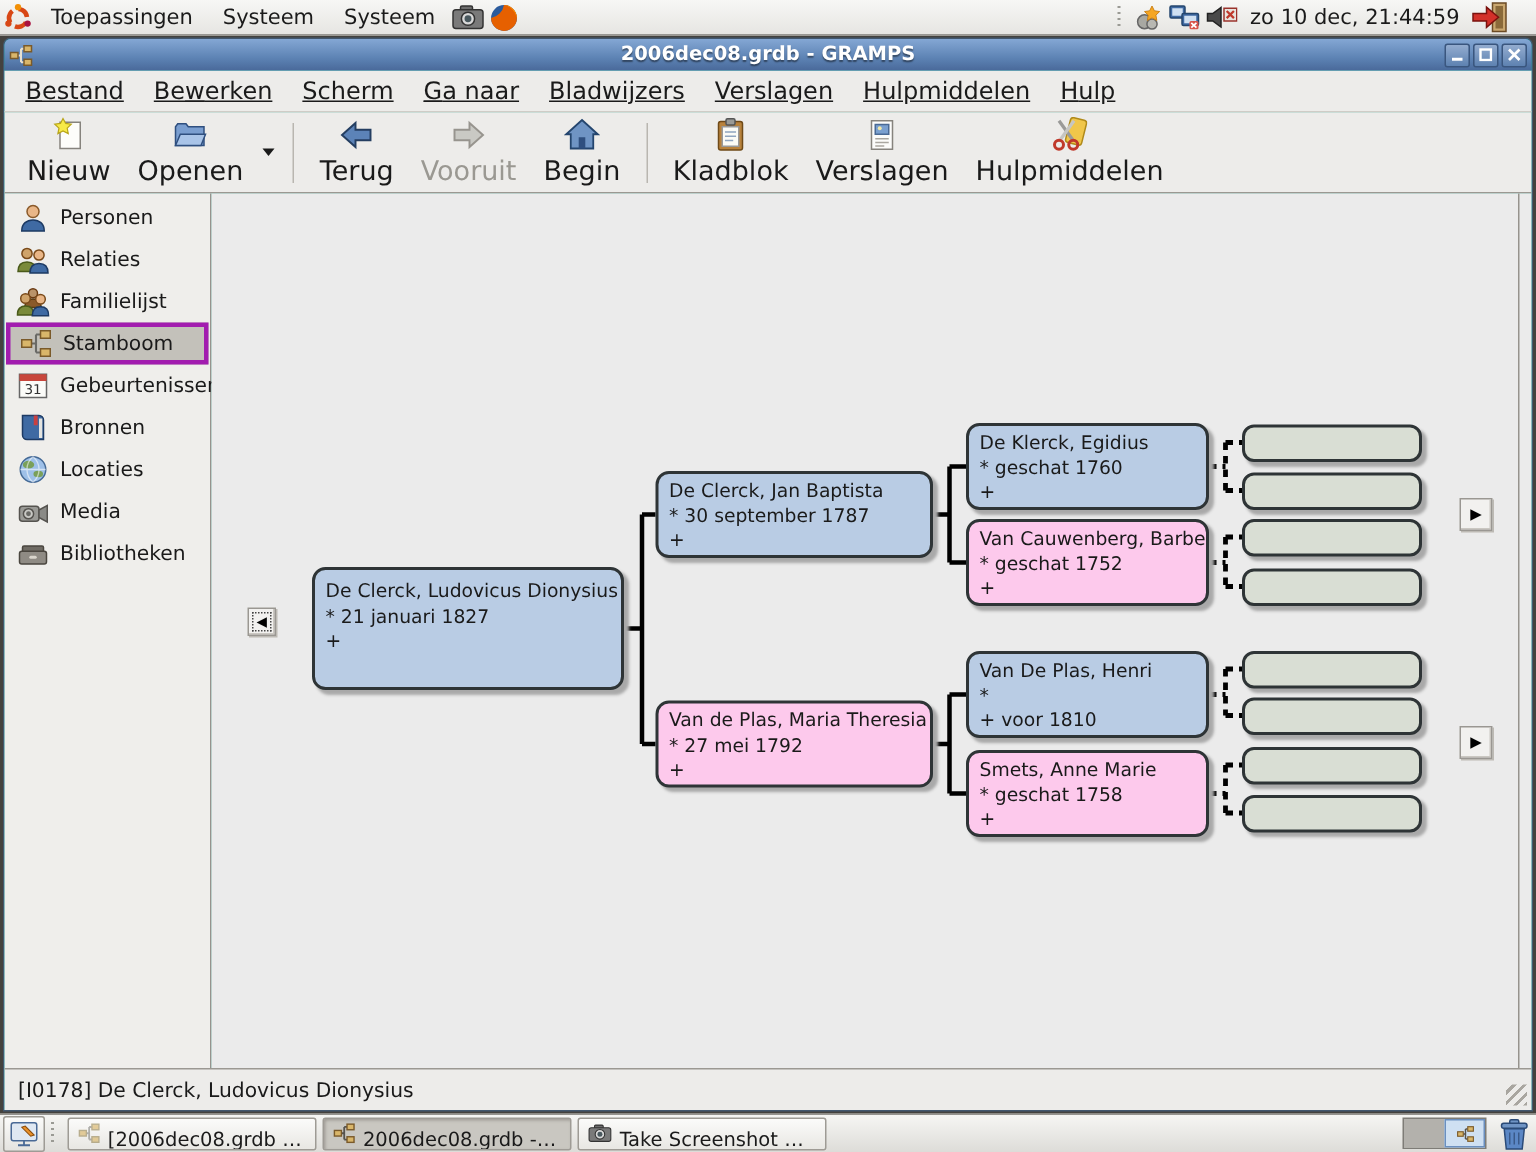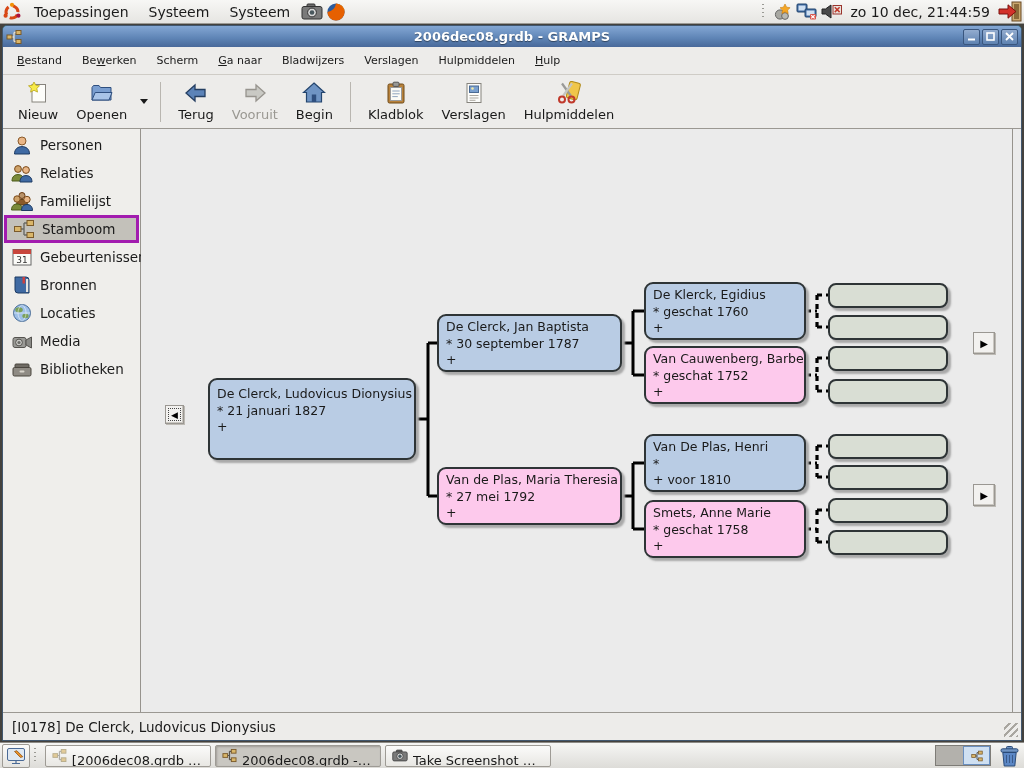--- a/index.html
+++ b/index.html
@@ -7,48 +7,48 @@
   body { font-family:"DejaVu Sans","Liberation Sans",sans-serif; font-size:13px; color:#1a1a1a; background:#44423e; }
   #desktop { position:relative; width:1024px; height:768px; background:#44423e; }
 
   
   #top-panel { position:absolute; left:0; top:0; width:1024px; height:24px;
     background:linear-gradient(#f7f7f5,#e6e5e2); border-bottom:1px solid #9c9a95;
     display:flex; align-items:center; }
   .panel-menu { display:flex; align-items:center; height:24px; }
   .panel-menu-item { padding:0 10px; line-height:24px; font-size:14px; cursor:default; }
   .panel-launcher { width:24px; height:24px; display:flex; align-items:center; justify-content:center; }
-  .panel-right { margin-left:auto; display:flex; align-items:center; height:24px; gap:4px; padding-right:2px; }
+  .panel-right { margin-left:auto; display:flex; align-items:center; height:24px; gap:4px; padding-right:19px; }
   .grip-v { width:5px; height:16px; margin:0 2px;
     background:repeating-linear-gradient(#9a9a94 0 1.5px, transparent 1.5px 4px);
     background-size:2px 100%; background-repeat:repeat-y; }
   .clock { font-size:14px; padding:0 4px; white-space:nowrap; }
 
   
   #window { position:absolute; left:2px; top:25px; width:1020px; height:716px;
     border:1px solid #42576e; background:#14b8a6; border-radius:5px 5px 0 0;
     display:flex; flex-direction:column; }
   #titlebar { height:21px; background:linear-gradient(#84a7d4,#5d83b4 60%,#49699a);
     border-radius:4px 4px 0 0; display:flex; align-items:center; padding:0 3px; position:relative; }
   #title-text { position:absolute; left:0; right:0; text-align:center; color:#fff; font-weight:bold;
     font-size:13px; text-shadow:0 1px 1px rgba(0,0,0,.45); pointer-events:none; }
   .win-btns { margin-left:auto; display:flex; gap:2px; z-index:2; }
   .win-btn { width:17px; height:16px; border:1px solid #3a567e; border-radius:2px;
     background:linear-gradient(#93accf,#5e82b1); display:flex; align-items:center; justify-content:center; }
 
   #menubar { height:28px; display:flex; align-items:center; padding:0 4px;
     background:#edecea; border-bottom:1px solid #cfccc6; }
-  .menu-item { padding:4px 10px; font-size:11px; }
+  .menu-item { padding:4px 10px; font-size:16px;text-decoration:underline; }
   .u { text-decoration:underline; }
 
   #toolbar { height:54px; display:flex; align-items:center; padding:0 6px;
     background:#edecea; border-bottom:1px solid #9b9892; }
   .tool-btn { display:flex; flex-direction:column; align-items:center; justify-content:center;
     gap:2px; padding:3px 9px; min-width:46px; height:48px; border-radius:3px; }
-  .tool-btn .tlabel { font-size:13px; white-space:nowrap; }
+  .tool-btn .tlabel { font-size:18px; white-space:nowrap; }
   .tool-btn.disabled .tlabel { color:#9a9892; }
   .tool-sep { width:1px; height:40px; background:#b9b6b0; margin:0 8px; }
   .dd-btn { width:16px; height:48px; display:flex; align-items:center; justify-content:center; }
   .dd-arrow { width:0; height:0; border-left:4px solid transparent; border-right:4px solid transparent;
     border-top:5px solid #1a1a1a; }
 
   
   #win-body { flex:1; display:flex; min-height:0; }
   #sidebar { width:138px; background:#efeeeb; border-right:1px solid #96938d; padding-top:2px; }
   .side-item { height:28px; display:flex; align-items:center; gap:7px; padding-left:6px;

